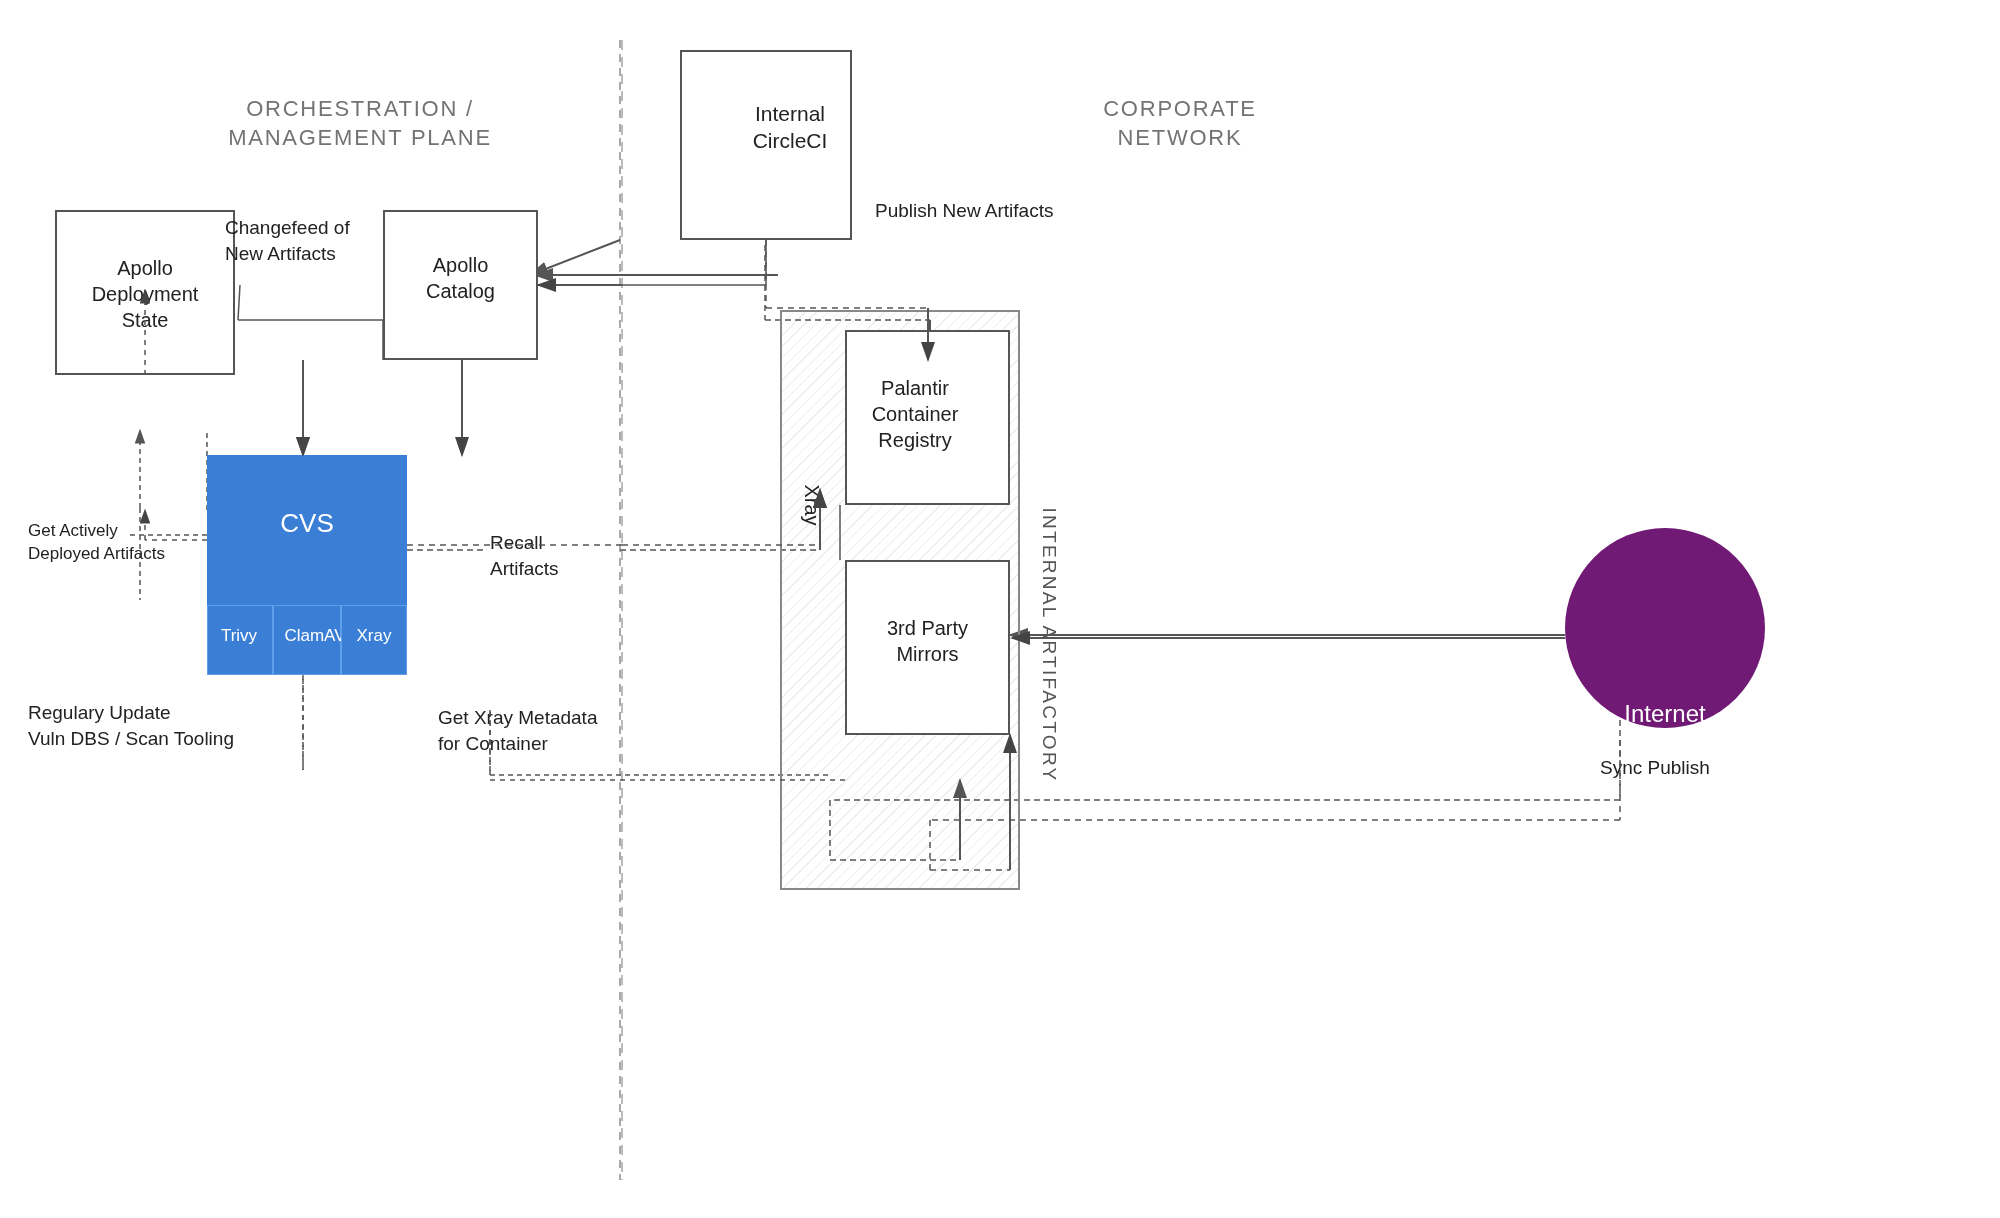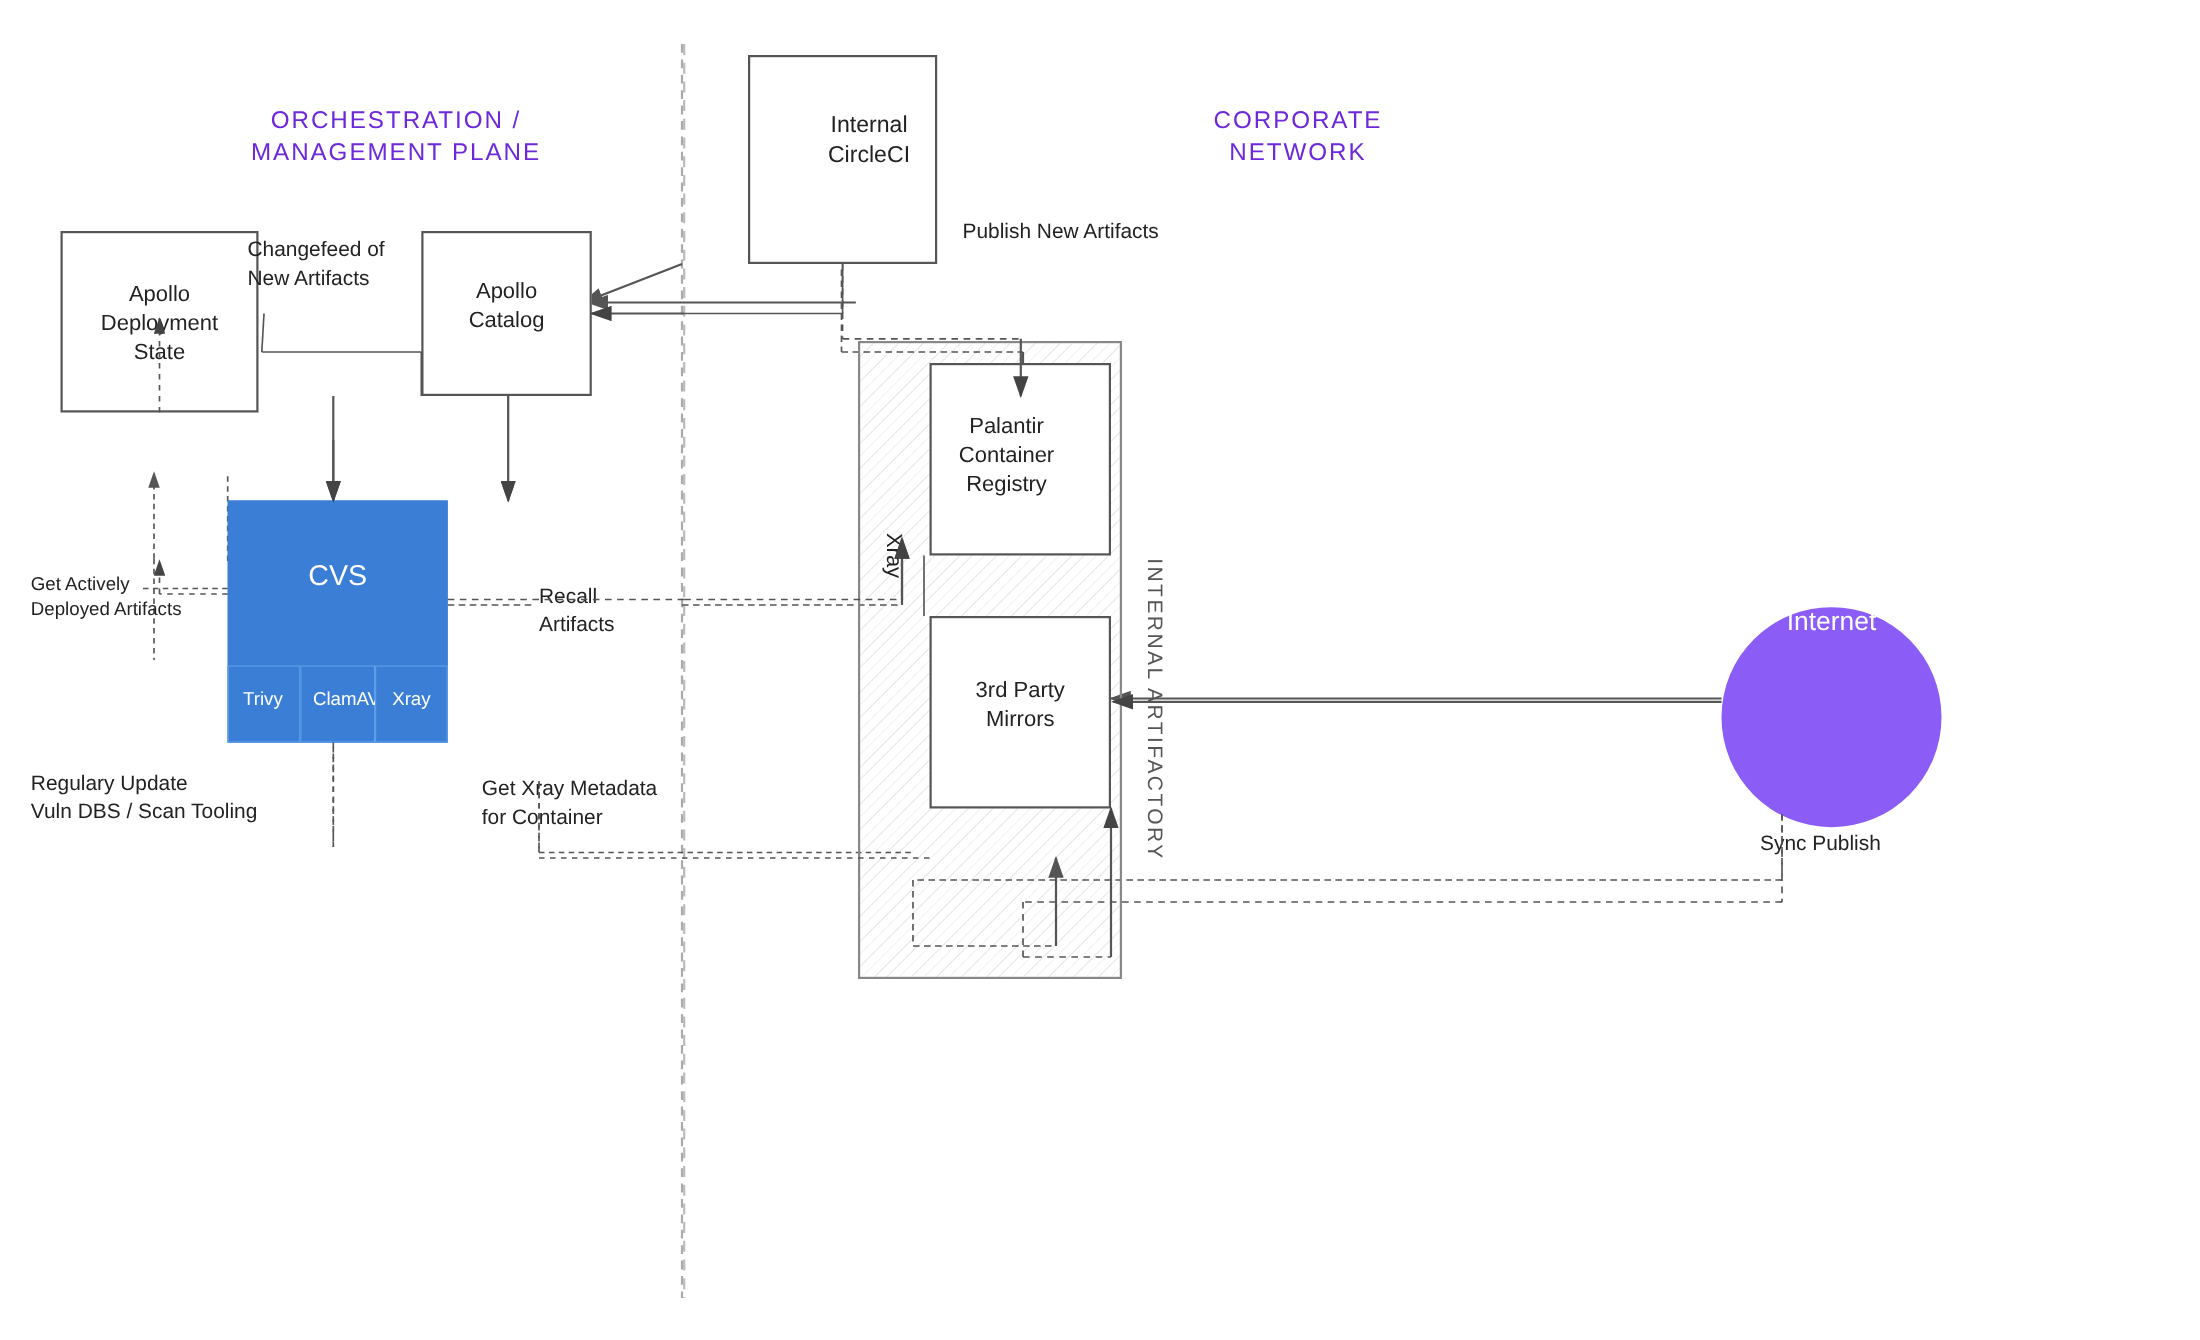--- a/index.html
+++ b/index.html
@@ -21,21 +21,21 @@
       position: absolute;
       font-size: 22px;
       color: #222;
       text-align: center;
       line-height: 1.3;
     }
     .label.section-title {
       font-size: 22px;
       font-weight: 400;
       letter-spacing: 0.08em;
-      color: #6d28d9;
+      color: #737373;
       text-align: center;
     }
     .box {
       position: absolute;
       border: 2px solid #555;
       background: #fff;
     }
     .box-blue {
       position: absolute;
       background: #3a7fd5;
@@ -264,22 +264,22 @@
               white-space:nowrap; text-align:center;">
     Xray
   </div>
 
   <div class="box" style="left:845px; top:560px; width:165px; height:175px; background:#fff;">
   </div>
   <div class="label" style="left:845px; top:615px; width:165px; font-size:20px; text-align:center;">
     3rd Party<br>Mirrors
   </div>
 
-  <div style="position:absolute; left:1565px; top:552px; width:200px; height:200px;
-              border-radius:50%; background:#8b5cf6; display:flex; align-items:flex-start;
+  <div style="position:absolute; left:1565px; top:528px; width:200px; height:200px;
+              border-radius:50%; background:#701a75; display:flex; align-items:flex-end;
               justify-content:center;">
     <span style="color:#fff; font-size:24px; font-weight:400;">Internet</span>
   </div>
 
   <div class="arrow-label" style="left:1600px; top:755px; width:160px; font-size:19px; text-align:left;">
     Sync Publish
   </div>
 
   <svg style="position:absolute;top:0;left:0;width:2000px;height:1218px;pointer-events:none;">
     <defs>

